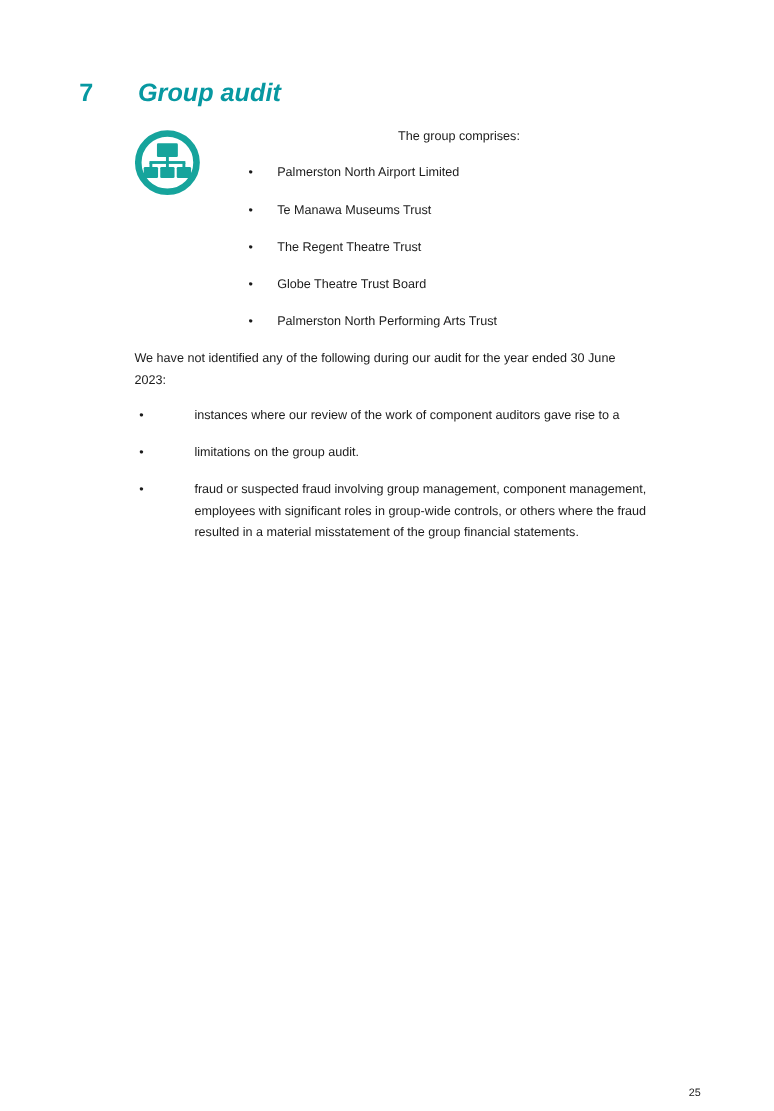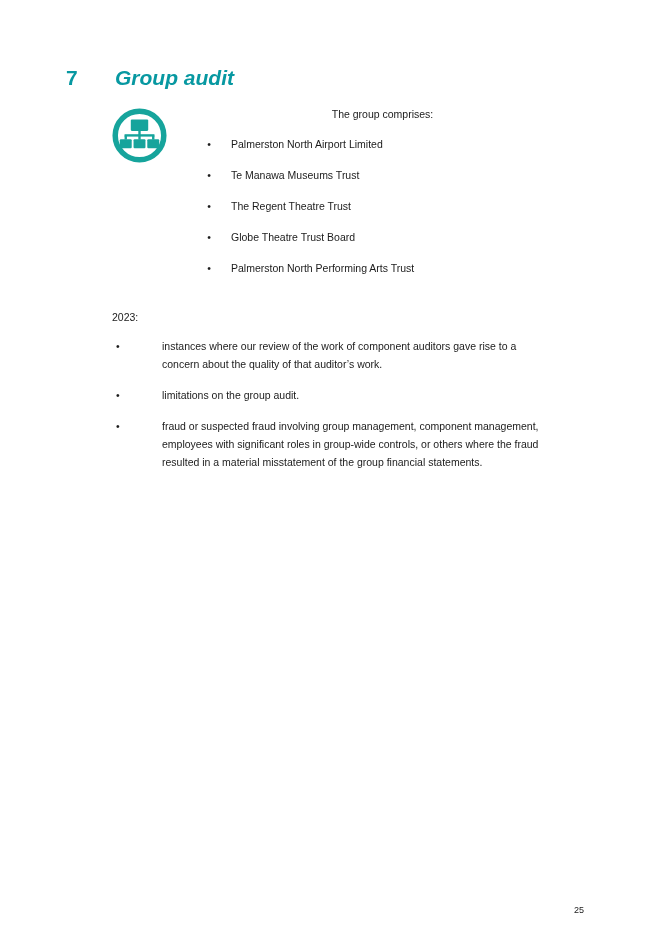--- a/index.html
+++ b/index.html
@@ -152,25 +152,25 @@
         </li>
         <li>
           <span class="bullet">•</span>
           <span class="txt">Palmerston North Performing Arts Trust</span>
         </li>
       </ul>
     </div>
   </section>
 
   <section class="findings">
-    <p class="para"><br><span>2023:</span></p>
+    <p class="para"><span>We have not identified any of the following during our audit for the year ended 30 June</span><br><span>2023:</span></p>
     <ul class="blist outer-list">
       <li>
         <span class="bullet">•</span>
-        <span class="txt"><span>instances where our review of the work of component auditors gave rise to a</span><br><span>concern about the quality of that auditor’s work.</span></span>
+        <span class="txt"><span>instances where our review of the work of component auditors gave rise to a</span><br></span>
       </li>
       <li>
         <span class="bullet">•</span>
         <span class="txt"><span>limitations on the group audit.</span></span>
       </li>
       <li>
         <span class="bullet">•</span>
         <span class="txt"><span>fraud or suspected fraud involving group management, component management,</span><br><span>employees with significant roles in group-wide controls, or others where the fraud</span><br><span>resulted in a material misstatement of the group financial statements.</span></span>
       </li>
     </ul>

